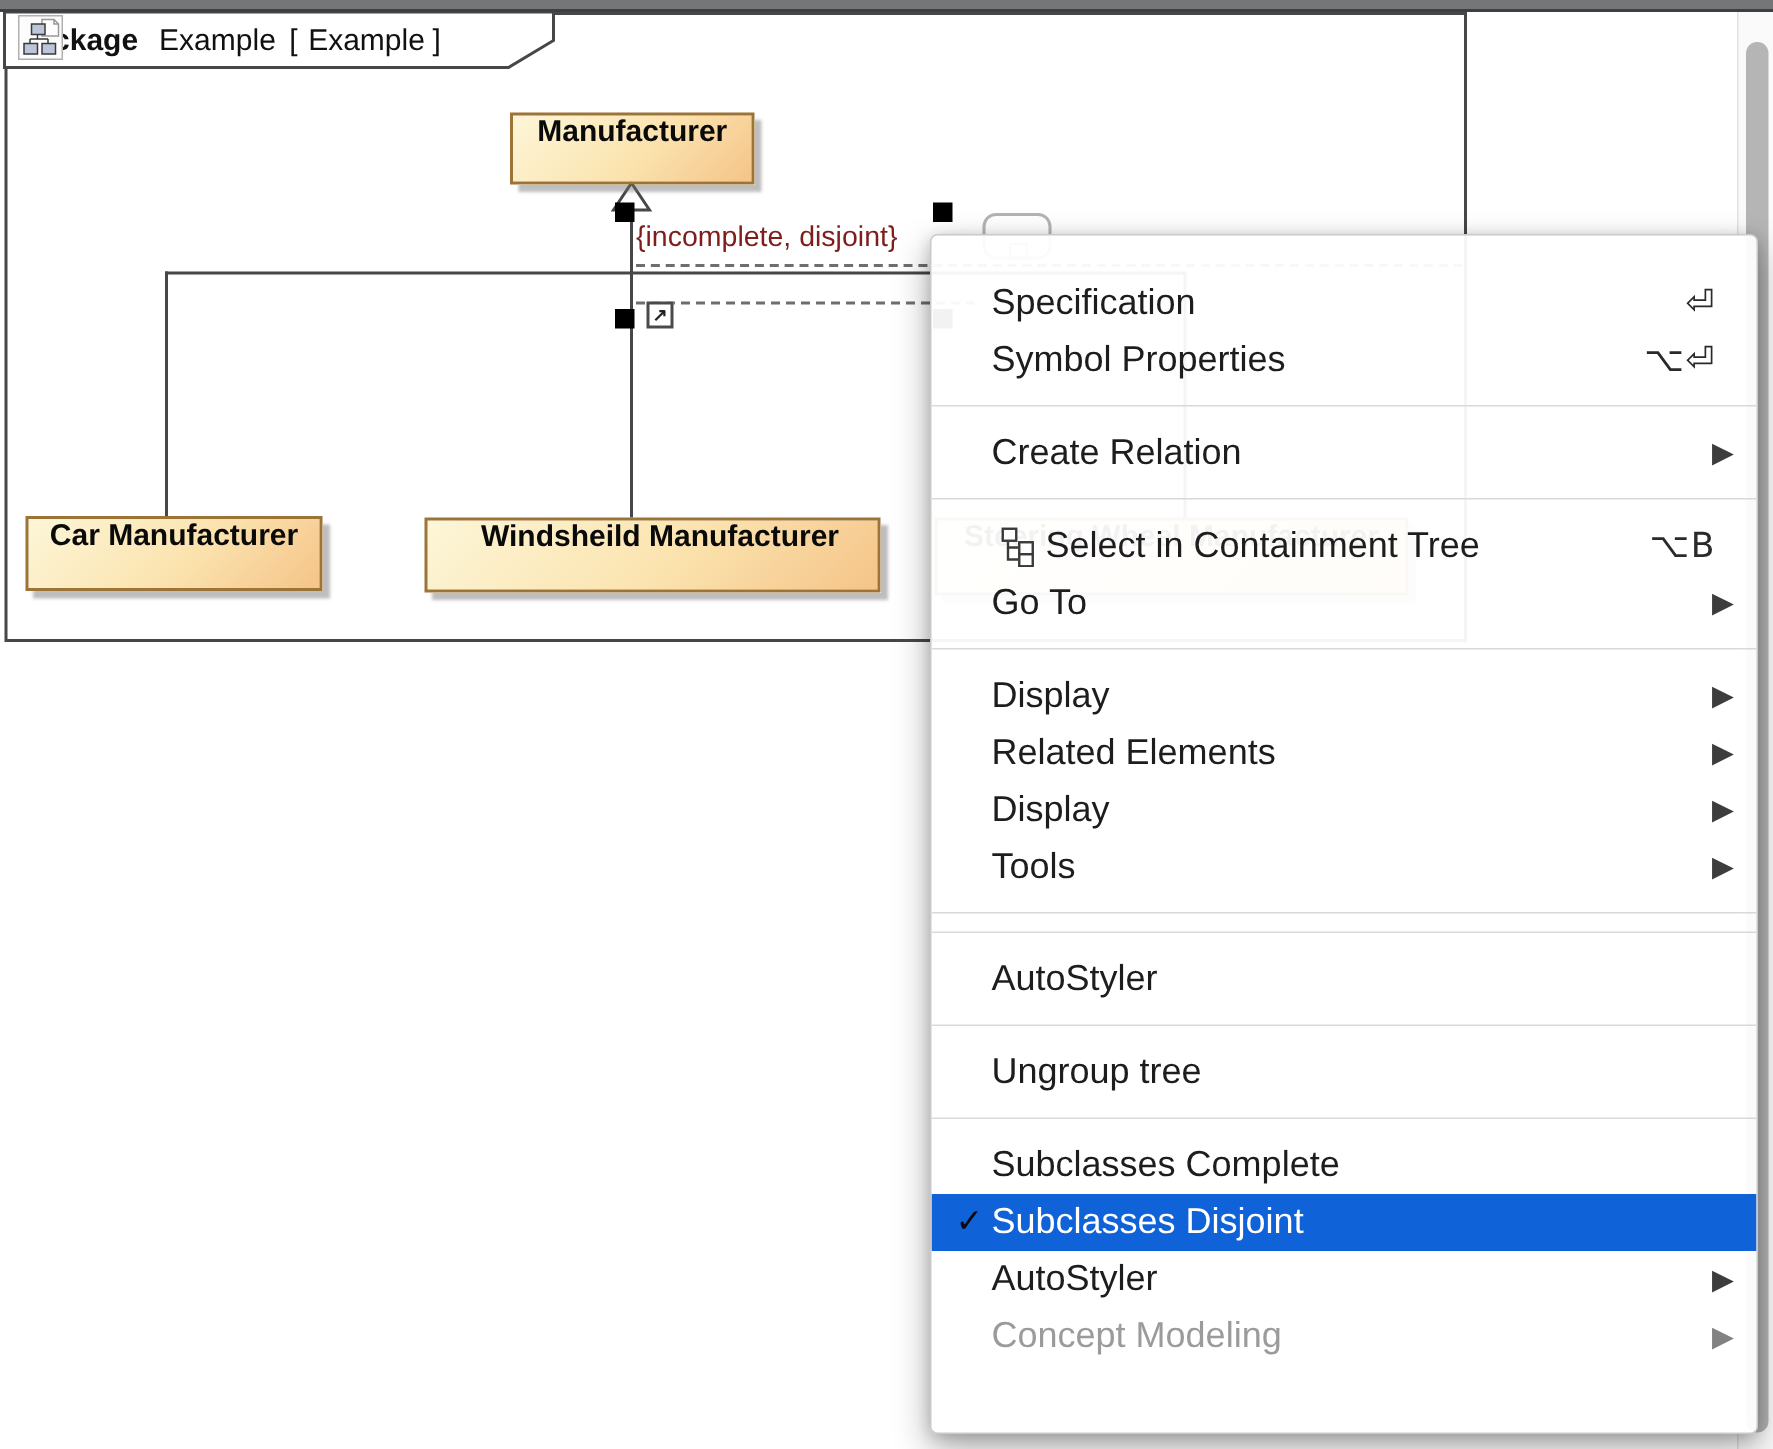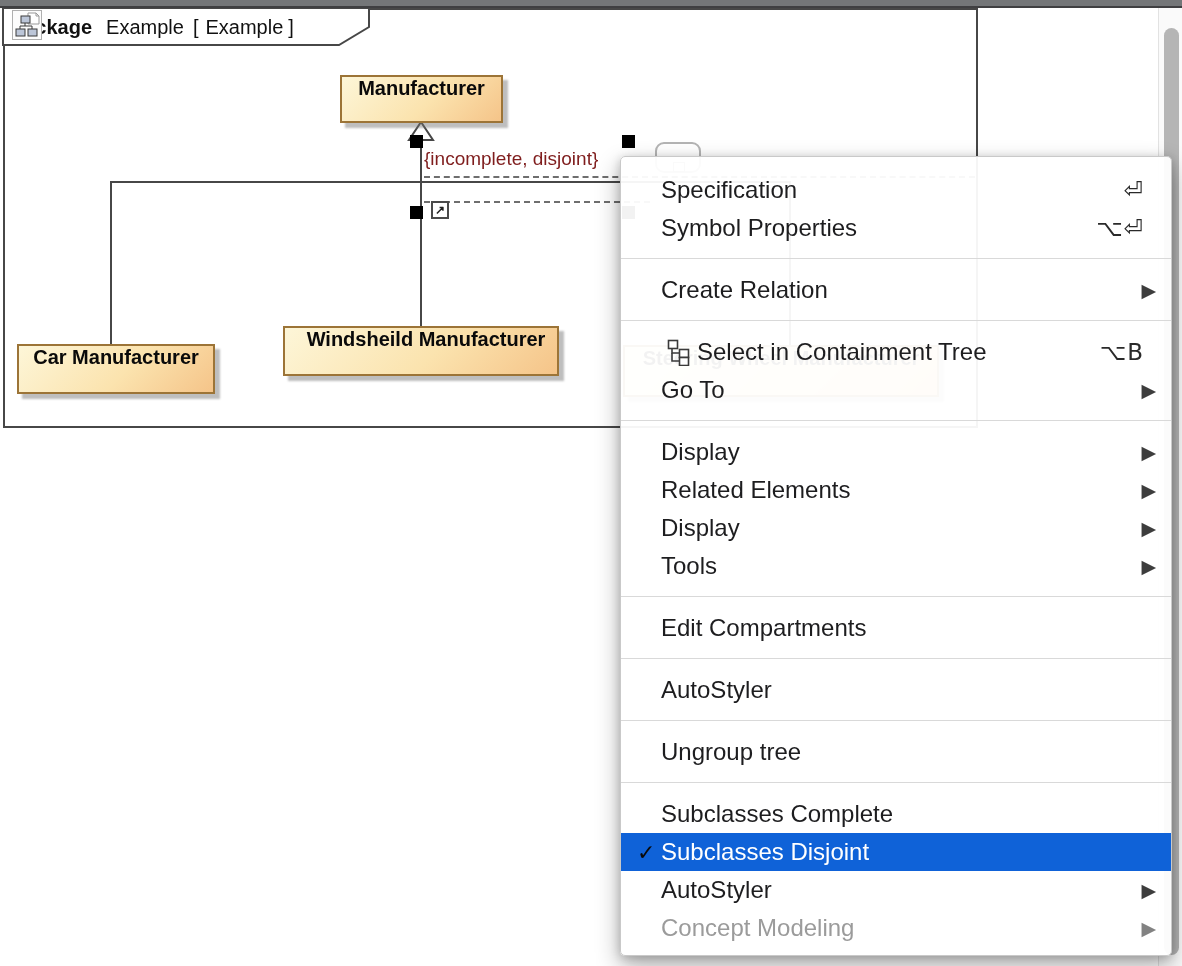--- a/index.html
+++ b/index.html
@@ -30,21 +30,21 @@
   .ft-bracket-close { margin-left:5px; }
   .ft-diagicon { margin-right:7px; width:30px; height:30px; }
 
   
   .uml-class { position:absolute; display:flex; justify-content:center;
     background:linear-gradient(135deg,#fdf6d8 0%,#fbe3ae 55%,#f5c489 100%);
     border:2px solid #9c7437; box-shadow:5px 5px 2px rgba(110,110,110,0.45);
     font-weight:bold; font-size:20px; color:#0a0a0a; white-space:nowrap; }
   .uml-manufacturer { left:340px; top:75px; width:163px; height:48px; }
   .uml-car          { left:17px;  top:344px; width:198px; height:50px; }
-  .uml-windsheild   { left:283px; top:326px; width:276px; height:50px;padding-left:10px; }
+  .uml-windsheild   { left:283px; top:345px; width:304px; height:50px;padding-left:10px; }
   .uml-steering     { left:623px; top:345px; width:316px; height:52px; }
 
   
   .line { position:absolute; background:#474747; }
   .dashed-line { position:absolute; border-top:2px dashed #6e6e6e; height:0; background:none; }
   .gen-triangle { position:absolute; left:407px; top:121px; }
 
   .sel-handle { position:absolute; width:13px; height:13px; background:#000; }
   .handle-1 { left:410px; top:135px; }
   .handle-2 { left:622px; top:135px; }
@@ -60,21 +60,21 @@
 
   .smart-manipulator { position:absolute; left:655px; top:142px; width:46px; height:31px;
     border:2px solid #b4b4b4; border-radius:9px; background:#fff; }
   .smart-manipulator .sm-glyph { position:absolute; left:16px; top:18px; width:12px; height:10px;
     border:1px solid #999; background:#eee; }
 
   
   .context-menu { position:absolute; left:620px; top:156px; width:552px; height:800px;
     background:rgba(255,255,255,0.95); border:1px solid #c9c9c9; border-radius:5px;
     box-shadow:0 10px 25px rgba(0,0,0,0.32), 0 2px 10px rgba(0,0,0,0.18);
-    z-index:10; padding-top:14px; overflow:hidden; }
+    z-index:10; padding-top:26px; overflow:hidden; }
   .mi { height:38px; display:flex; align-items:center; padding-left:40px; position:relative;
     font-size:24px; color:#1d1d1f; white-space:nowrap; }
   .mi .lbl { flex:0 0 auto; }
   .mi .flex-sp { flex:1 1 auto; }
   .mi .sc { font-family:"DejaVu Sans", sans-serif; font-size:23px; color:#2a2a2a;
     margin-right:27px; letter-spacing:1px; }
   .mi .arr { font-family:"DejaVu Sans", sans-serif; font-size:19px; color:#3d3d3d;
     margin-right:15px; }
   .mi.selected { background:#0f62d8; color:#ffffff; }
   .mi.disabled { color:#9b9b9b; }
@@ -212,24 +212,20 @@
         <span class="lbl">Display</span>
         <span class="flex-sp"></span>
         <span class="arr">▶</span>
       </div>
       <div class="mi">
         <span class="lbl">Tools</span>
         <span class="flex-sp"></span>
         <span class="arr">▶</span>
       </div>
       <div class="msep"></div>
-      <div class="mi">
-        <span class="lbl">Edit Compartments</span>
-        <span class="flex-sp"></span>
-      </div>
       <div class="msep"></div>
       <div class="mi">
         <span class="lbl">AutoStyler</span>
         <span class="flex-sp"></span>
       </div>
       <div class="msep"></div>
       <div class="mi">
         <span class="lbl">Ungroup tree</span>
         <span class="flex-sp"></span>
       </div>

